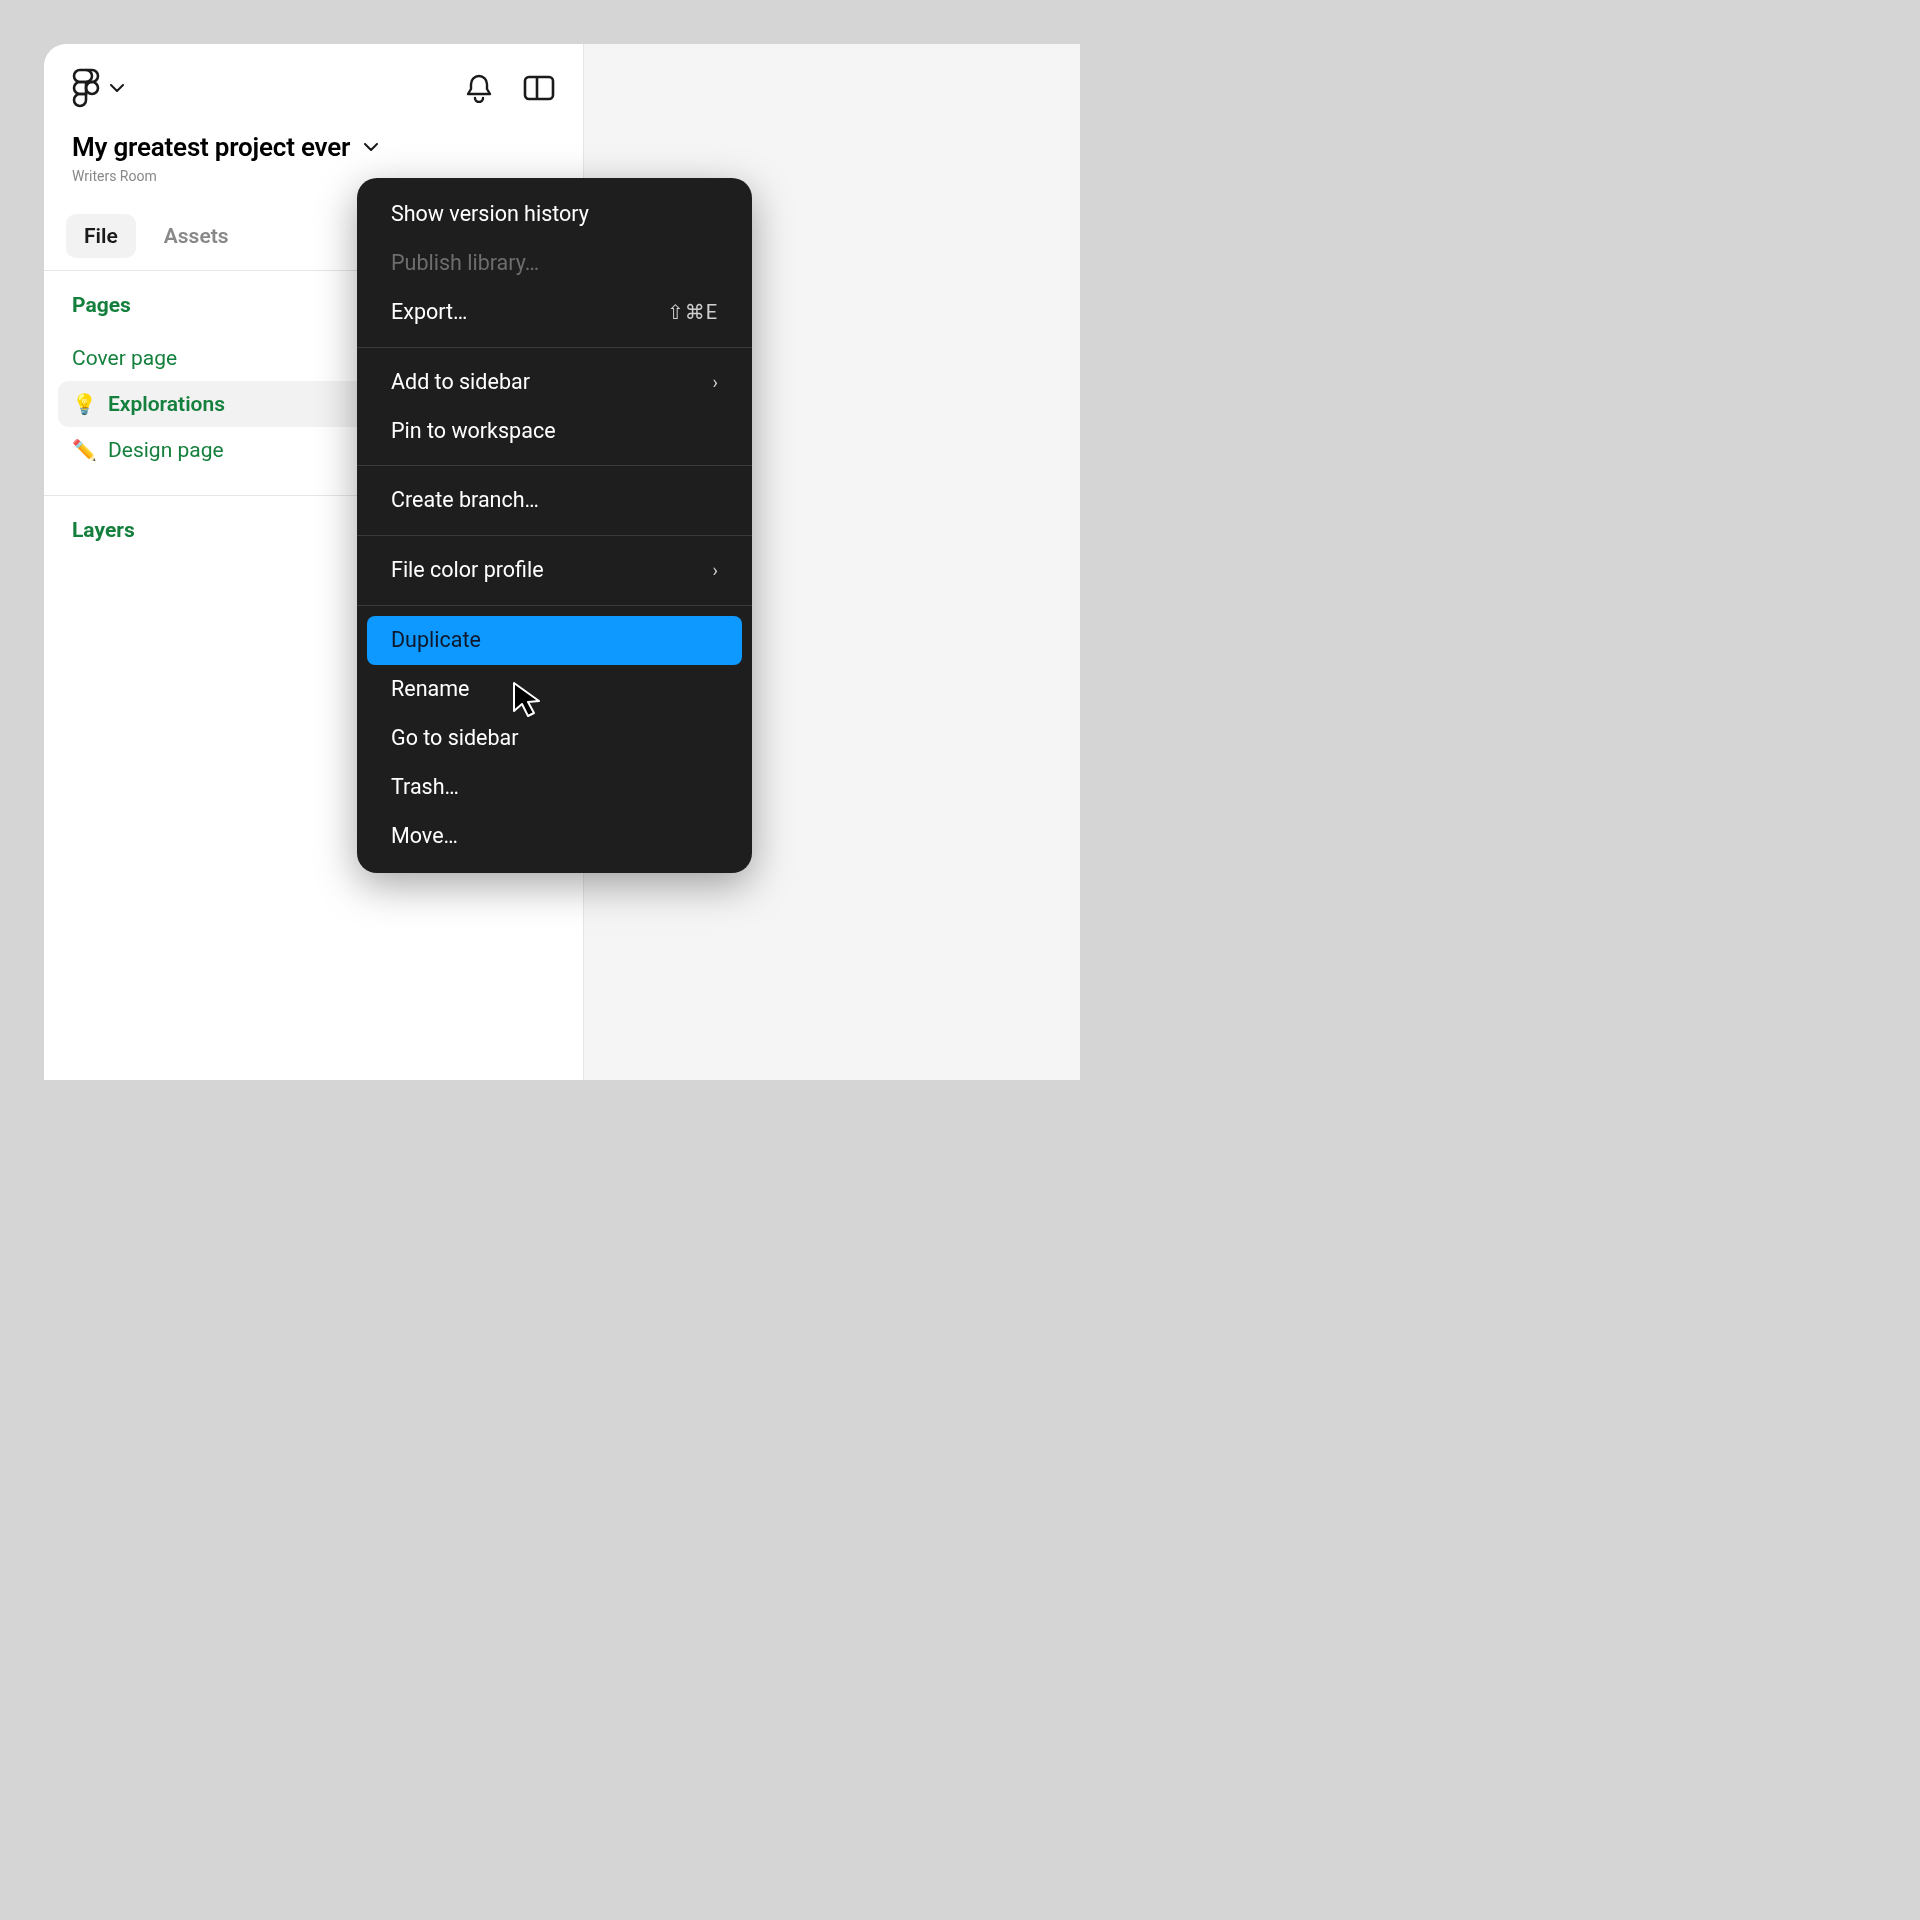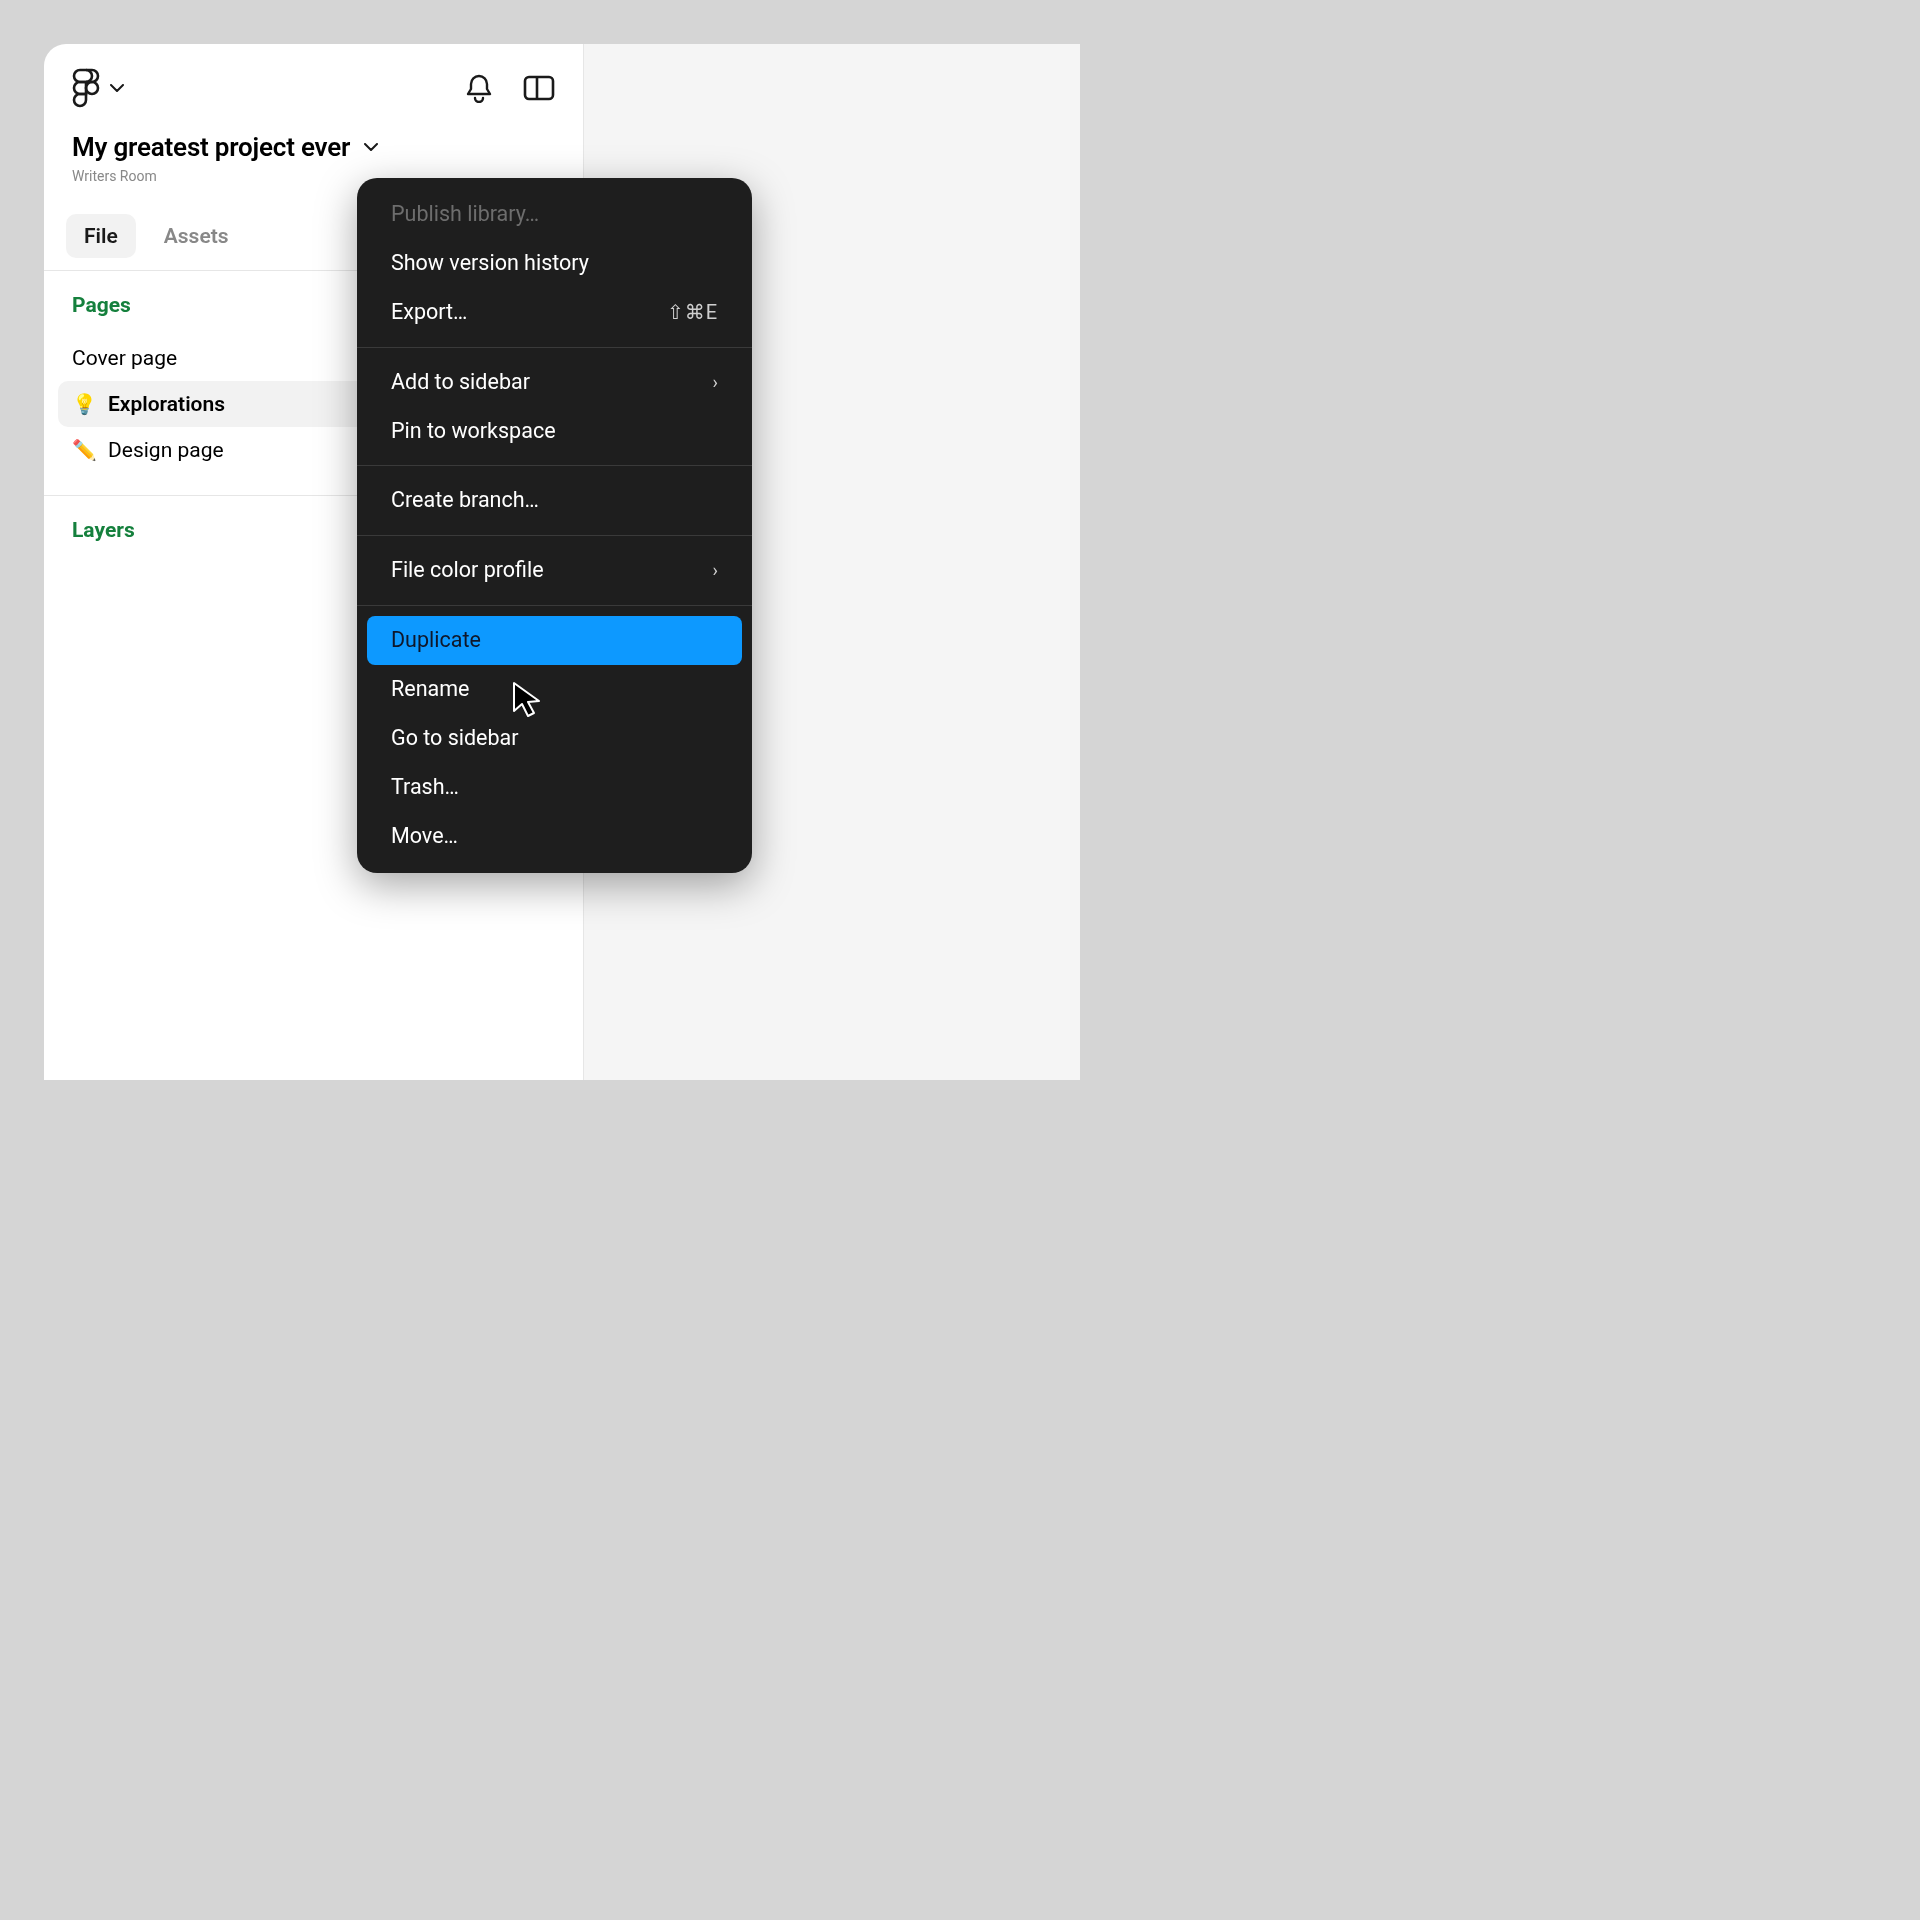--- a/index.html
+++ b/index.html
@@ -121,21 +121,21 @@
     margin-bottom: 18px;
   }
   .page-item {
     display: flex;
     align-items: flex-end;
     gap: 12px;
     padding: 11px 14px;
     border-radius: 10px;
     font-size: 21px;
     font-weight: 400;
-    color: #000000;
+    color: #15803d;
     margin-left: -14px;
     margin-right: 0;
   }
   .page-item.active {
     background: #f2f2f2;
     font-weight: 600;
   }
   .page-emoji {
     font-size: 20px;
     width: 24px;
@@ -270,25 +270,25 @@
 
     <div class="layers-section">
       <div class="section-title">Layers</div>
     </div>
 
   </div>
   <div class="canvas"></div>
 </div>
 
 <div class="context-menu" id="context-menu">
+    <div class="menu-item">
+      <span>Show version history</span>
+    </div>
     <div class="menu-item disabled">
       <span>Publish library…</span>
-    </div>
-    <div class="menu-item">
-      <span>Show version history</span>
     </div>
     <div class="menu-item">
       <span>Export…</span>
       <span class="menu-shortcut">⇧⌘E</span>
     </div>
     <div class="menu-sep"></div>
     <div class="menu-item">
       <span>Add to sidebar</span>
       <span class="submenu-arrow">›</span>
     </div>

